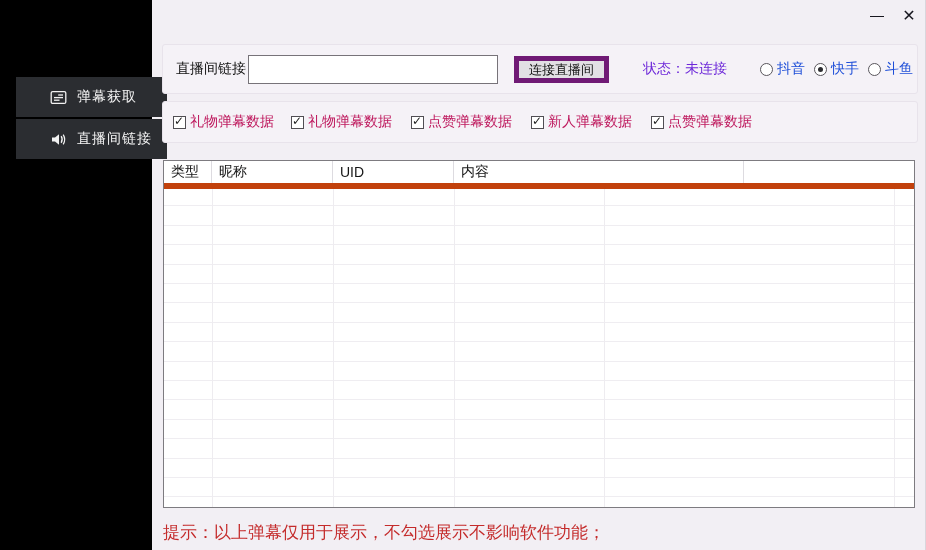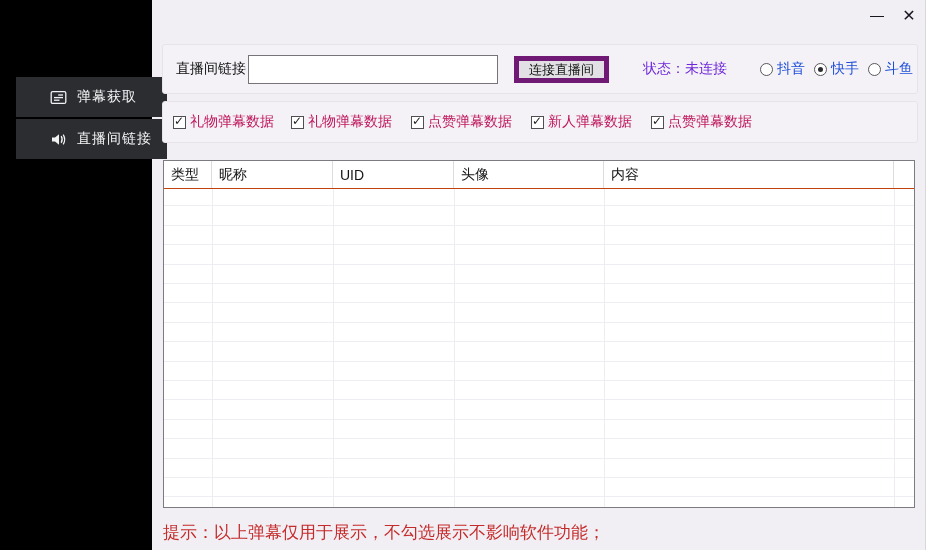--- a/index.html
+++ b/index.html
@@ -38,21 +38,21 @@
   .radio-item .r-label { font-size:14px; color:#1d4ed8; white-space:nowrap; }
 
   .cb-item { position:absolute; top:0; height:40px; display:flex; align-items:center; cursor:default; }
   .cb { width:13px; height:13px; border:1px solid #504e53; background:#fff; margin-right:4px; position:relative; flex:none; }
   .cb .cb-mark { display:none; position:absolute; left:0px; top:-3px; font-size:12px; font-weight:bold; color:#1b1b1b; }
   .cb.on .cb-mark { display:block; }
   .cb-item .c-label { font-size:14px; color:#be185d; white-space:nowrap; }
 
   
   .dm-table { position:absolute; left:11px; top:160px; width:752px; height:348px; background:#fff; border:1px solid #7d7b80; }
-  .thead { position:absolute; left:0; top:0; right:0; height:28px; background:#fff; border-bottom:1px solid #c2410c; display:flex; }
+  .thead { position:absolute; left:0; top:0; right:0; height:28px; background:#fff; border-bottom:6px solid #c2410c; display:flex; }
   .th { height:100%; border-right:1px solid #dddbe0; display:flex; align-items:center; padding-left:7px; font-size:14px; color:#141414; white-space:nowrap; overflow:hidden; }
   .th:last-child { border-right:none; }
   .th-0{width:48px;} .th-1{width:121px;} .th-2{width:121px;} .th-3{width:150px;} .th-4{width:290px;} .th-5{flex:1;}
   .tbody { position:absolute; left:0; top:28px; right:0; bottom:0;
     background-image:repeating-linear-gradient(to bottom, transparent 0px, transparent 16.4px, #efedf1 16.4px, #efedf1 17.4px, transparent 17.4px, transparent 19.4px); }
   .vline { position:absolute; top:28px; bottom:0; width:1px; background:#eeecf0; }
   .vl-0{left:48px;} .vl-1{left:169px;} .vl-2{left:290px;} .vl-3{left:440px;} .vl-4{left:730px;}
 
   .hint { position:absolute; left:11px; top:521px; font-size:17px; white-space:nowrap; }
 
@@ -153,21 +153,20 @@
           </span>
         <span class="c-label">点赞弹幕数据</span>
       </span>
     </div>
 
     <div class="dm-table">
       <div class="thead">
         <div class="th th-0">类型</div>
         <div class="th th-1">昵称</div>
         <div class="th th-2">UID</div>
-        <div class="th th-3">头像</div>
         <div class="th th-4">内容</div>
         <div class="th th-5"></div>
       </div>
       <div class="tbody"></div>
       <div class="vline vl-0"></div>
       <div class="vline vl-1"></div>
       <div class="vline vl-2"></div>
       <div class="vline vl-3"></div>
       <div class="vline vl-4"></div>
     </div>

